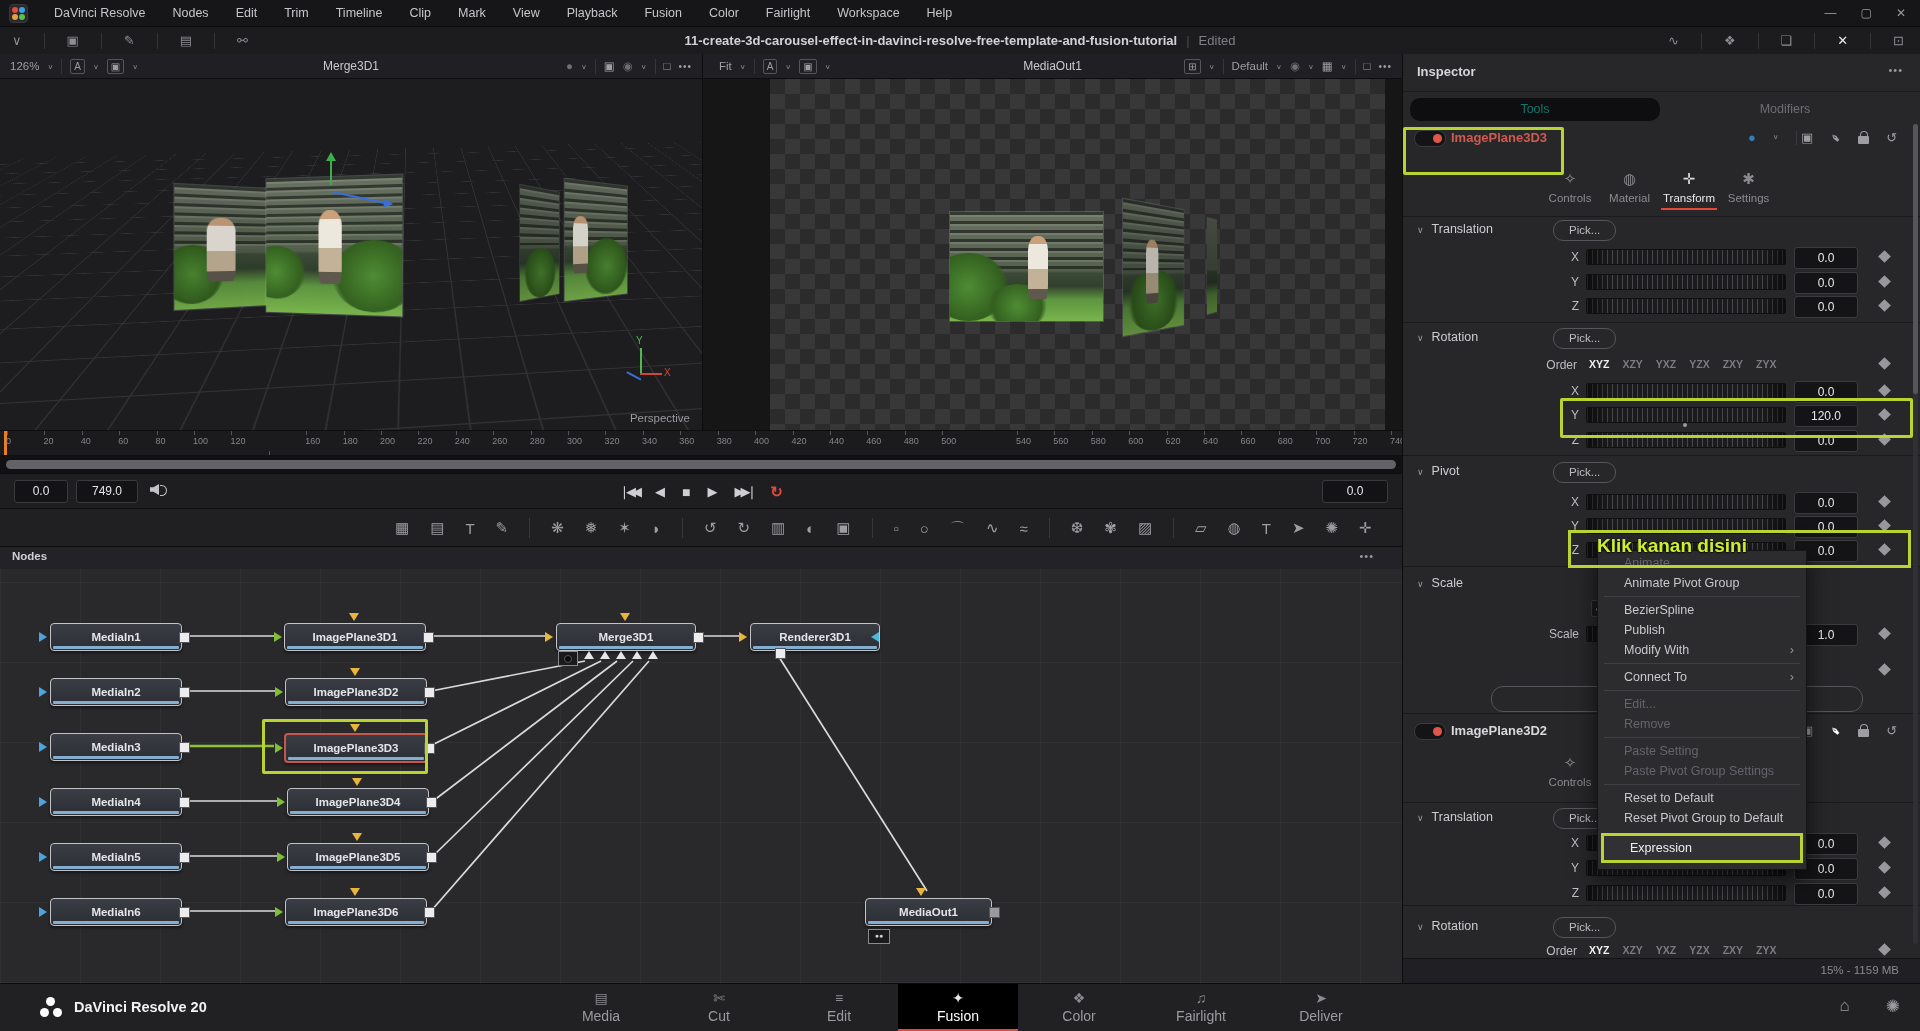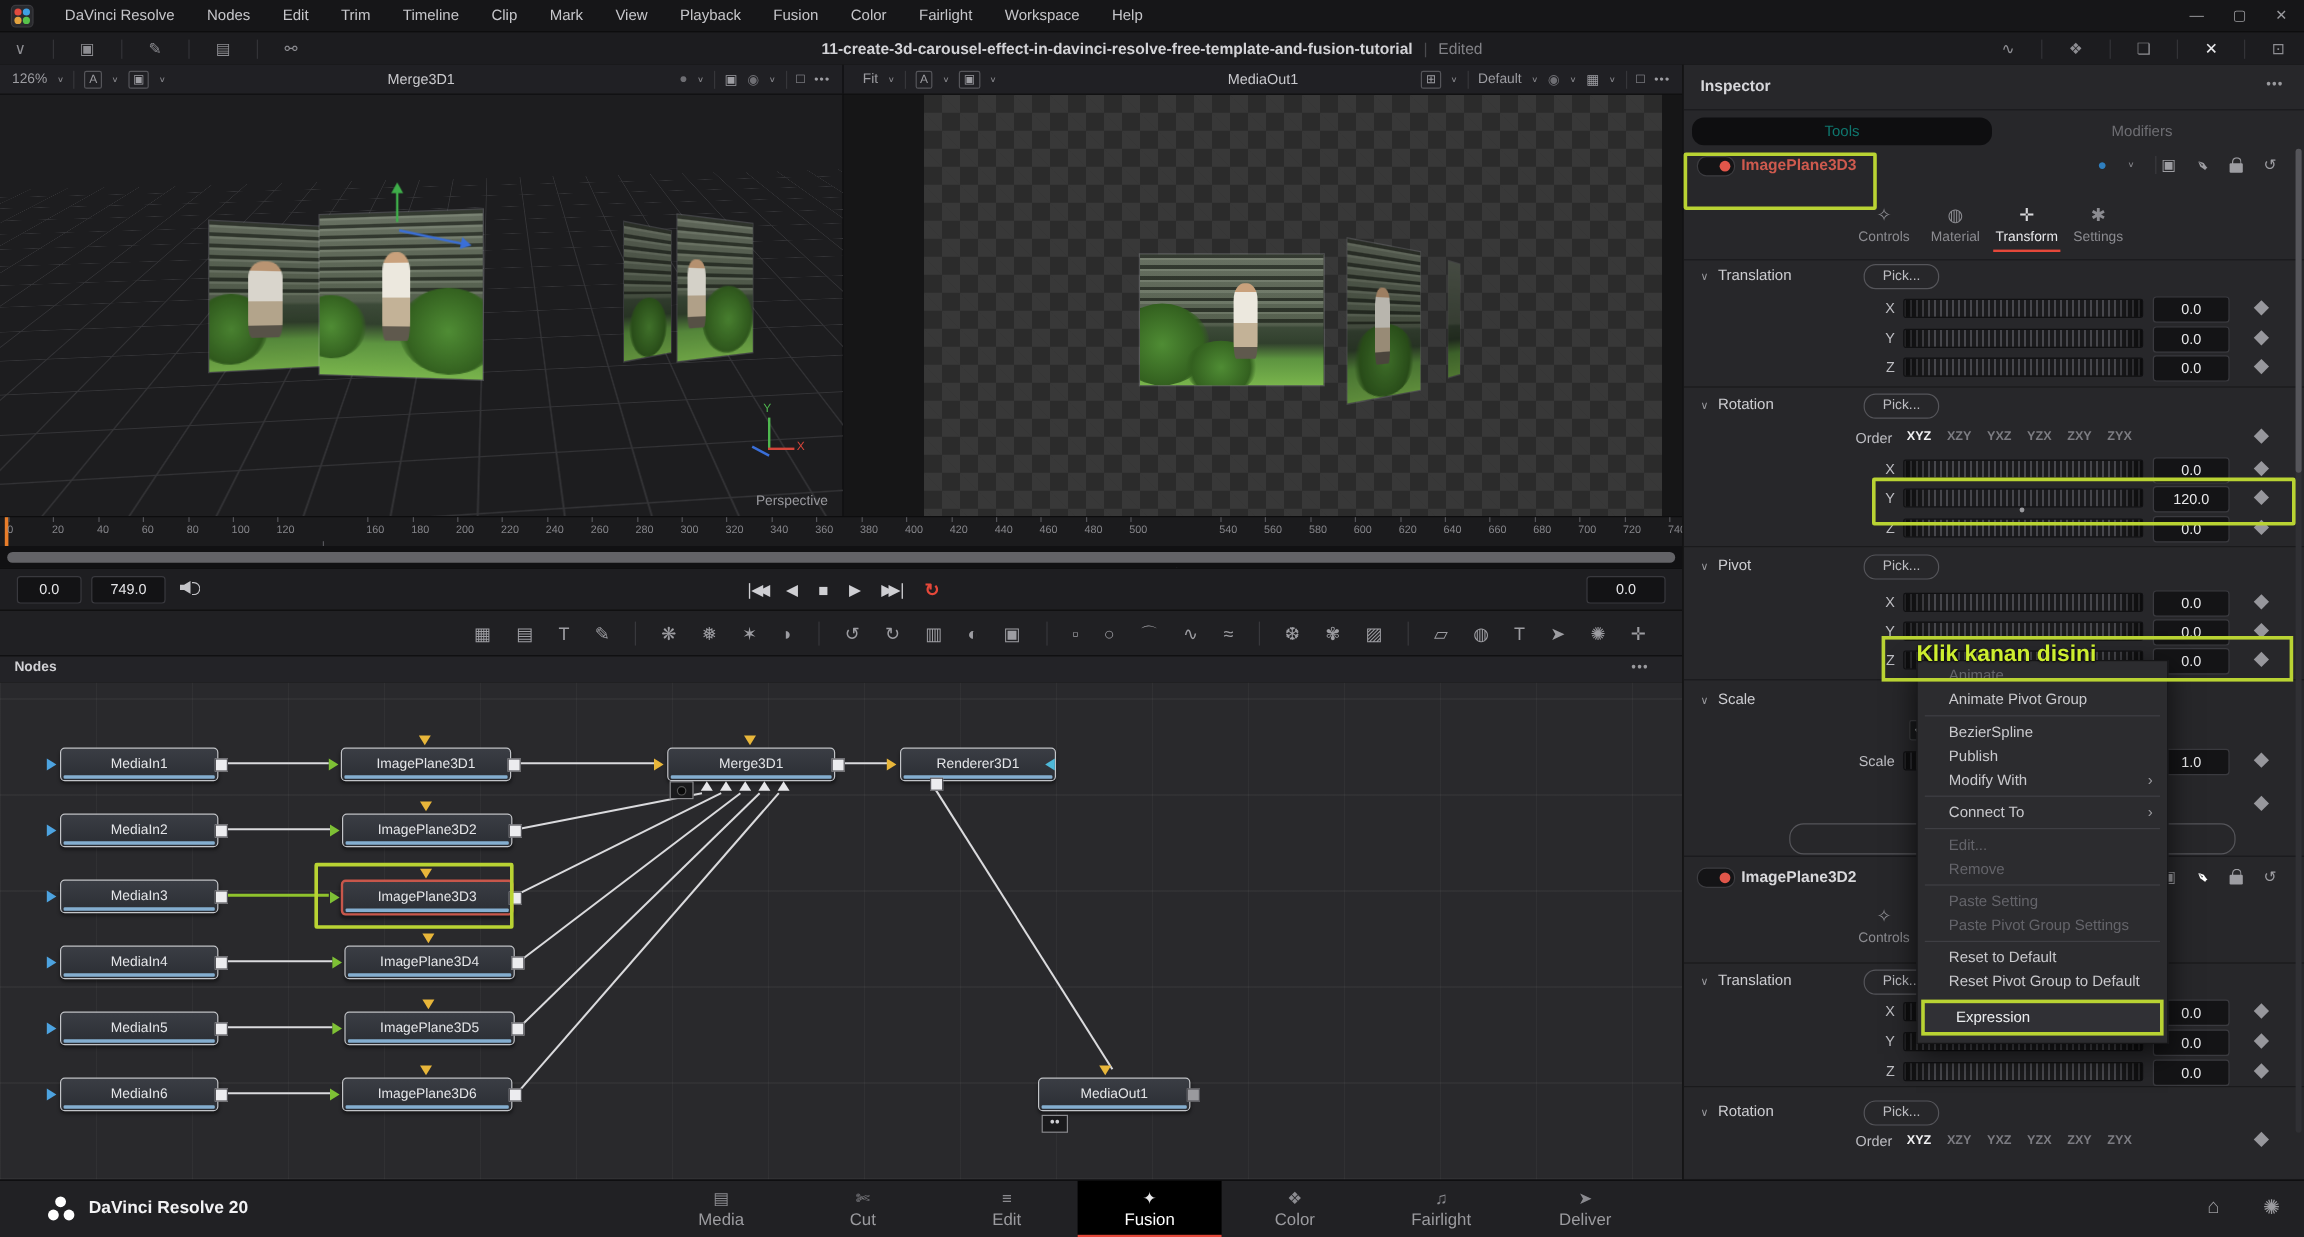--- a/index.html
+++ b/index.html
@@ -94,21 +94,21 @@
   #nodeshdr{position:absolute;left:0;top:546px;width:1402px;height:22px;background:#232327;border-top:1px solid #0d0d0e;
             border-bottom:1px solid #0d0d0e;}
   #nodeshdr .t{position:absolute;left:12px;top:3px;font-size:11.5px;color:#d0d0d4;font-weight:bold;}
   #nodeshdr .dots{position:absolute;right:28px;top:3px;color:#9a9a9e;font-size:11px;letter-spacing:1px;}
   #graph{position:absolute;left:0;top:569px;width:1402px;height:414px;background:#29292c;overflow:hidden;
          background-image:repeating-linear-gradient(0deg,rgba(255,255,255,.035) 0 1px,transparent 1px 80px),
                           repeating-linear-gradient(90deg,rgba(255,255,255,.035) 0 1px,transparent 1px 80px);}
   #edges{position:absolute;left:0;top:0;}
   .node{position:absolute;height:26px;border:1px solid #c2c4c8;border-radius:4px;
         background:linear-gradient(180deg,#3a3d44,#2b2e34);display:flex;align-items:center;justify-content:center;
-        font-size:11.5px;color:#e4e5e8;box-shadow:0 2px 3px rgba(0,0,0,.45);}
+        font-size:11.5px;color:#e4e5e8;box-shadow:0 2px 3px rgba(0,0,0,.45);font-weight:bold;}
   .node .blue{position:absolute;left:2px;right:2px;bottom:1px;height:3px;background:#84aed0;border-radius:1px;}
   .node.sel{border:2px solid #c8574b;}
   .tri{position:absolute;width:0;height:0;border-style:solid;}
   .tri.r{border-width:5px 0 5px 8px;border-color:transparent transparent transparent #4da3e0;}
   .tri.r.g{border-color:transparent transparent transparent #7ec035;}
   .tri.r.y{border-color:transparent transparent transparent #e8b63a;}
   .tri.l.c{border-width:5px 8px 5px 0;border-color:transparent #4db8d8 transparent transparent;}
   .tri.d.y{border-width:8px 5px 0 5px;border-color:#e8b63a transparent transparent transparent;}
   .tri.u.w{border-width:0 5px 8px 5px;border-color:transparent transparent #e6e6e9 transparent;}
   .sqp{position:absolute;width:9px;height:9px;background:#ececef;border:1px solid #55555a;}
@@ -744,20 +744,23 @@
         <div class="abs" style="left: 186px; top: 890px; display: flex;">
           <span class="ordopt on">XYZ</span>
           <span class="ordopt">XZY</span>
           <span class="ordopt">YXZ</span>
           <span class="ordopt">YZX</span>
           <span class="ordopt">ZXY</span>
           <span class="ordopt">ZYX</span>
         </div>
         <div class="dia" style="left: 477px; top: 891px;"></div>
       </div>
+    <div id="insp-status">
+      <div class="t">15% - 1159 MB</div>
+    </div>
     <div id="insp-scroll">
         <i></i>
       </div>
   </div>
 
   <div id="ctxmenu">
       <div class="cmi dis">Animate</div>
       <div class="cmi">Animate Pivot Group</div>
       <div class="cmsep"></div>
       <div class="cmi">BezierSpline</div>

